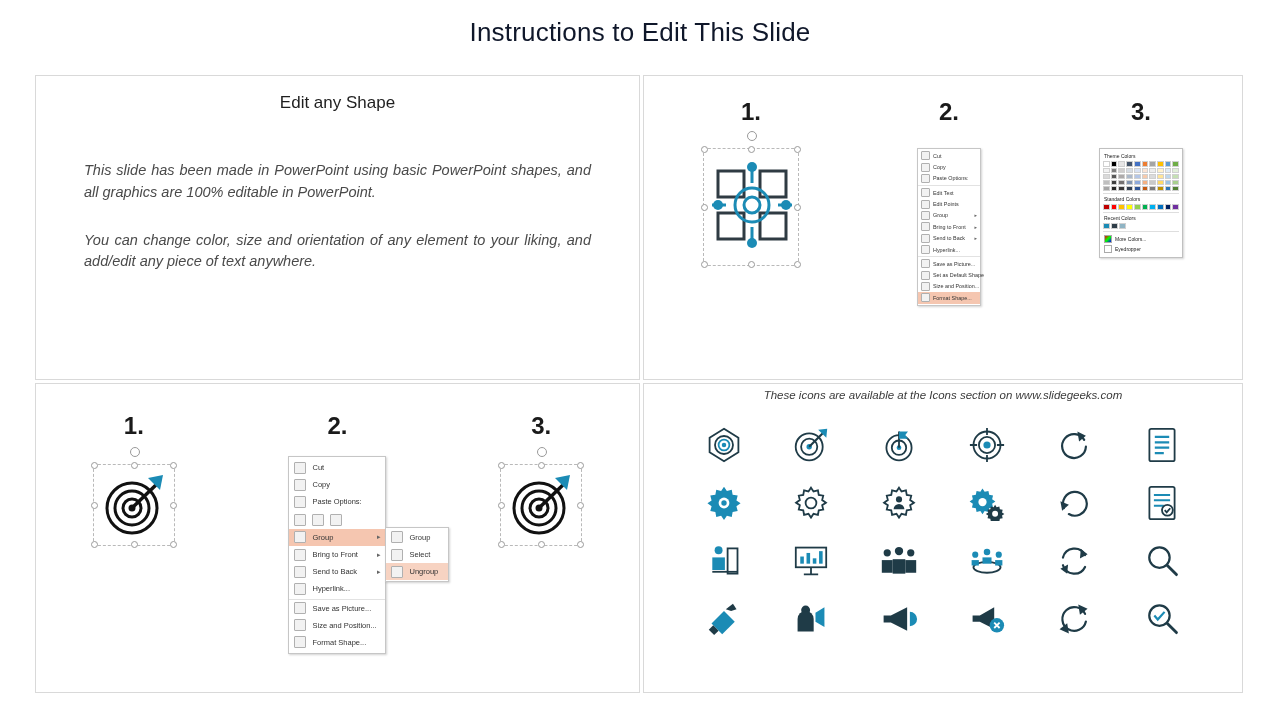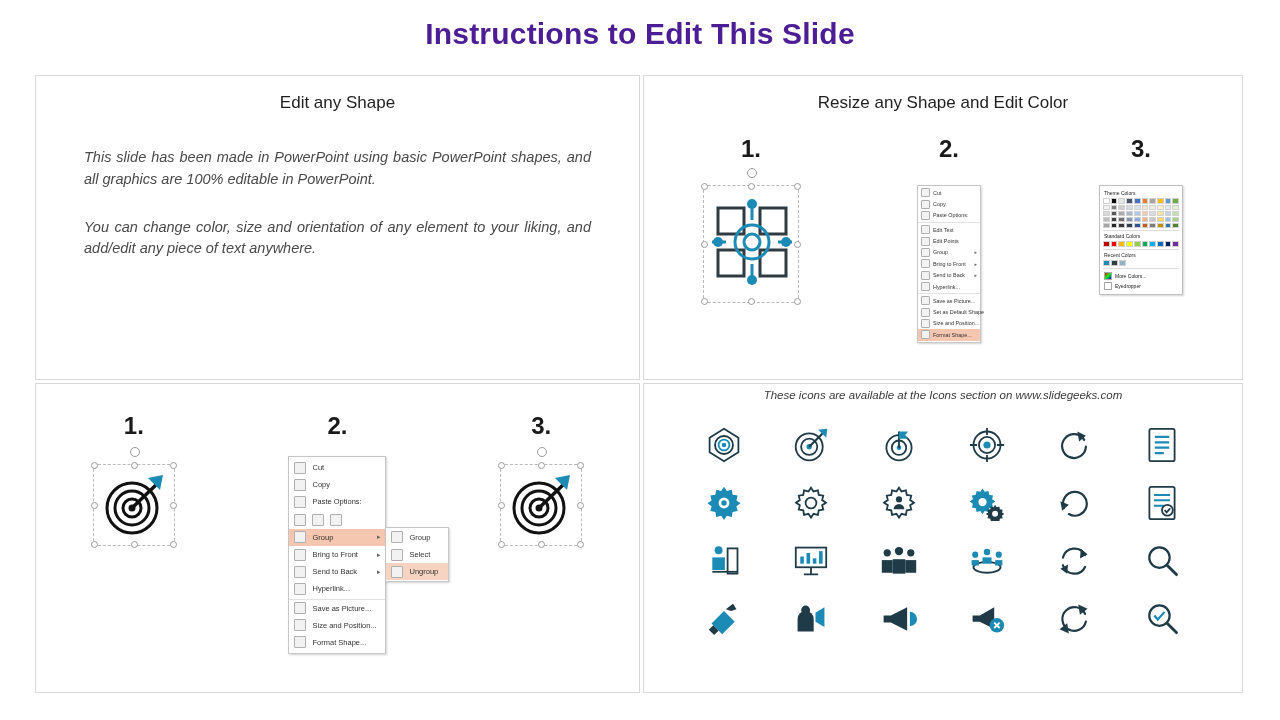--- a/index.html
+++ b/index.html
@@ -15,23 +15,23 @@
     overflow: hidden;
   }
   .slide {
     position: relative;
     width: 1280px;
     height: 720px;
     box-sizing: border-box;
   }
   .slide-title {
     text-align: center;
-    font-size: 30px;
-    font-weight: bold;
-    color: #4c1d95;
+    font-size: 26px;
+    font-weight: normal;
+    color: #0f172a;
     padding-top: 17px;
     letter-spacing: 0.2px;
   }
   .grid {
     position: absolute;
     top: 75px;
     left: 35px;
     width: 1210px;
     height: 681px;
     display: grid;
@@ -60,21 +60,21 @@
   }
   
   .body-text {
     font-style: italic;
     font-size: 14.5px;
     line-height: 1.5;
     color: #4a4a4a;
     text-align: justify;
     margin: 0 48px;
   }
-  .p1 { margin-top: 34px; }
+  .p1 { margin-top: 47px; }
   .p2 { margin-top: 26px; }
 
   
   .steps {
     display: flex;
     justify-content: space-around;
     align-items: flex-start;
     margin-top: 22px;
   }
   .step-num {
@@ -214,21 +214,20 @@
 
   <div class="grid">
 
     <div class="panel">
       <div class="panel-title">Edit any Shape</div>
       <div class="body-text p1">This slide has been made in PowerPoint using basic PowerPoint shapes, and all graphics are 100% editable in PowerPoint.</div>
       <div class="body-text p2">You can change color, size and orientation of any element to your liking, and add/edit any piece of text anywhere.</div>
     </div>
 
     <div class="panel">
-      <div class="panel-title">Resize any Shape and Edit Color</div>
 
       <div class="steps">
 
         <div class="step-col">
           <div class="step-num big">1.</div>
           <div style="height:22px"></div>
           <div class="sel-box" style="width:96px;height:118px;padding:8px;">
             <div class="rot"></div>
             <div class="handle h-tl"></div>
             <div class="handle h-tc"></div>

